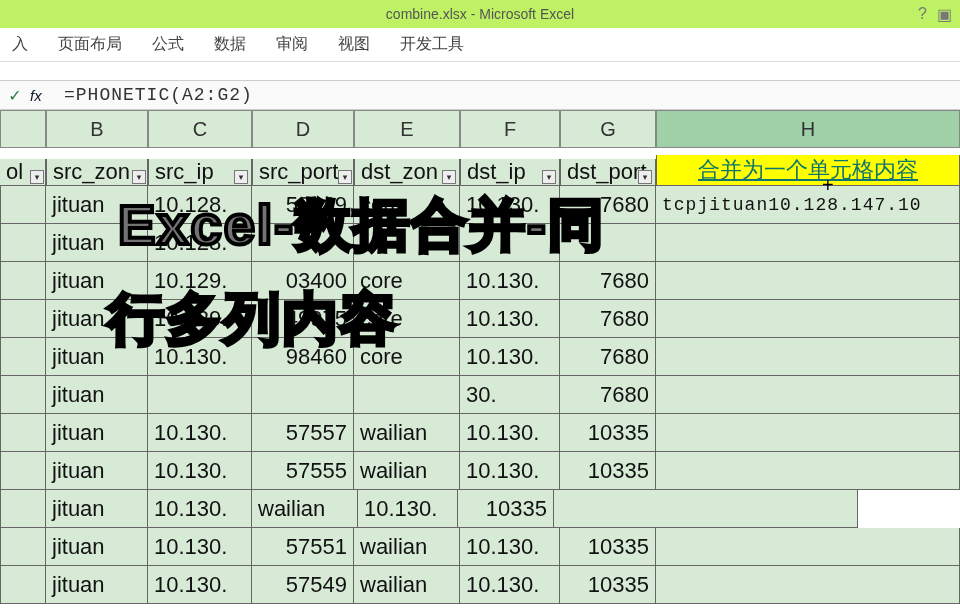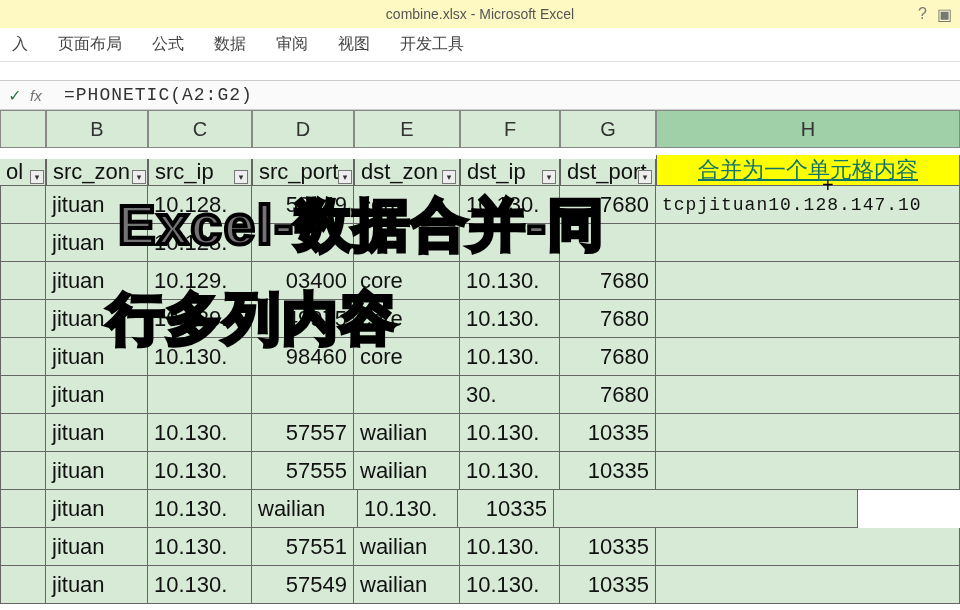--- a/index.html
+++ b/index.html
@@ -1,29 +1,29 @@
 <!DOCTYPE html>
 <html><head>
 <meta charset="utf-8">
 <style>
 * { margin: 0; padding: 0; box-sizing: border-box; font-family: "Microsoft YaHei", Arial, sans-serif; }
 body { width: 960px; height: 610px; overflow: hidden; background: #fff; position: relative; }
 
-.title-bar { height: 28px; background: #fef9c3; display: flex; align-items: center; justify-content: center; color: #555; font-size: 14px; position: relative; }
+.title-bar { height: 28px; background: #bef264; display: flex; align-items: center; justify-content: center; color: #555; font-size: 14px; position: relative; }
 .title-bar .right-icons { position: absolute; right: 8px; display: flex; gap: 10px; color: #777; font-size: 16px; }
 
 .qat { position: absolute; top: 2px; left: 4px; display: flex; gap: 8px; align-items: center; color: #4a8; font-size: 14px; }
 .qat .qi { width: 16px; height: 16px; display: flex; align-items: center; justify-content: center; }
 
 .ribbon-tabs { height: 34px; background: #fff; display: flex; align-items: flex-end; padding-left: 8px; gap: 22px; color: #444; font-size: 16px; border-bottom: 1px solid #ddd; }
 .ribbon-tabs .tab { padding: 6px 4px; cursor: pointer; }
 
 .formula-row { height: 30px; margin-top: 18px; display: flex; align-items: center; border-top: 1px solid #ccc; border-bottom: 1px solid #ccc; background: #fafafa; }
 .formula-row .check { width: 30px; text-align: center; color: #2a7a46; font-size: 16px; }
-.formula-row .fx { width: 28px; font-style: italic; color: #737373; font-size: 15px; }
+.formula-row .fx { width: 28px; font-style: italic; color: #0f172a; font-size: 15px; }
 .formula-row .formula-input { flex: 1; font-family: "Courier New", monospace; font-size: 18px; color: #333; padding-left: 6px; letter-spacing: 1px; }
 
 .sheet { position: relative; }
 .col-headers { display: flex; height: 38px; }
 .col-headers .ch { background: #d6ead6; border: 1px solid #888; border-top: 1px solid #888; display: flex; align-items: center; justify-content: center; font-size: 20px; color: #333; font-family: Arial; }
 .col-headers .ch.selected { background: #9fd0a8; }
 
 .row { display: flex; height: 38px; }
 .cell { border-right: 1px solid #666; border-bottom: 1px solid #666; background: #d6ead6; font-size: 22px; color: #111; display: flex; align-items: center; padding: 0 6px; overflow: hidden; white-space: nowrap; }
 .cell.header-cell { font-size: 22px; }

